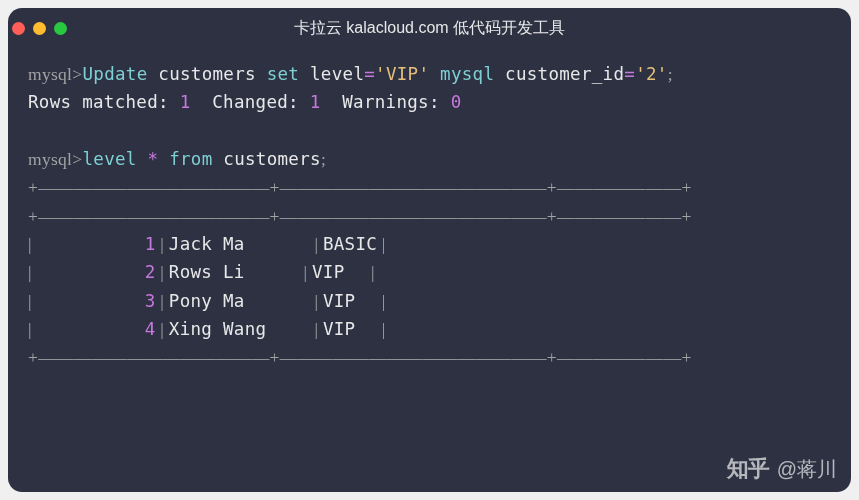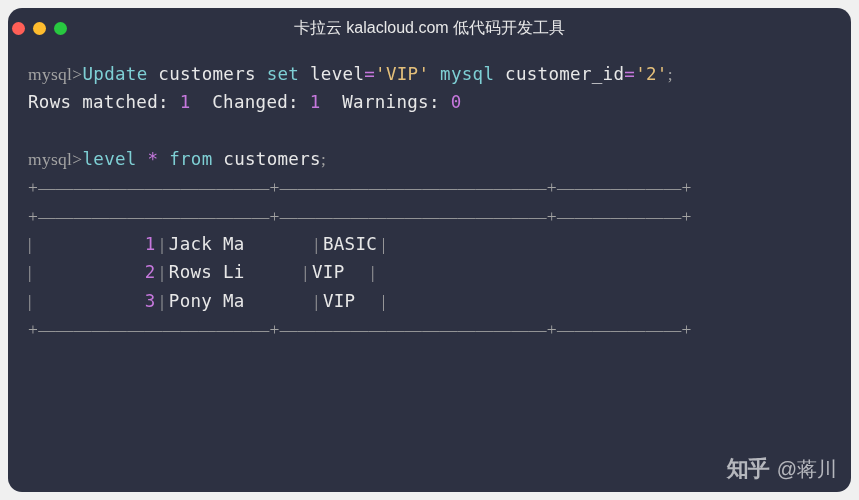--- a/index.html
+++ b/index.html
@@ -107,20 +107,21 @@
 
     <div class="line"><span class="gray">mysql&gt;</span><span class="cyan">level</span><span class="magenta"> * </span><span class="cyan">from</span><span> customers</span><span class="gray">;</span></div>
 
     <div class="line gray">+—————————————+———————————————+———————+</div>
     <div class="line gray">+—————————————+———————————————+———————+</div>
 
     <div id="table-rows">
         <div class="line"><span class="gray">| </span><span class="magenta">          1</span><span class="gray"> | </span><span>Jack Ma      </span><span class="gray"> | </span><span>BASIC</span><span class="gray"> |</span></div>
         <div class="line"><span class="gray">| </span><span class="magenta">          2</span><span class="gray"> | </span><span>Rows Li     </span><span class="gray"> | </span><span>VIP  </span><span class="gray"> |</span></div>
         <div class="line"><span class="gray">| </span><span class="magenta">          3</span><span class="gray"> | </span><span>Pony Ma      </span><span class="gray"> | </span><span>VIP  </span><span class="gray"> |</span></div>
+        <div class="line"><span class="gray">| </span><span class="magenta">          4</span><span class="gray"> | </span><span>Xing Wang    </span><span class="gray"> | </span><span>VIP  </span><span class="gray"> |</span></div>
       </div>
 
     <div class="line gray">+—————————————+———————————————+———————+</div>
 
   </div>
 
   <div class="watermark">
     <span class="zhihu-logo">知乎</span>
     <span>@蒋川</span>
   </div>

